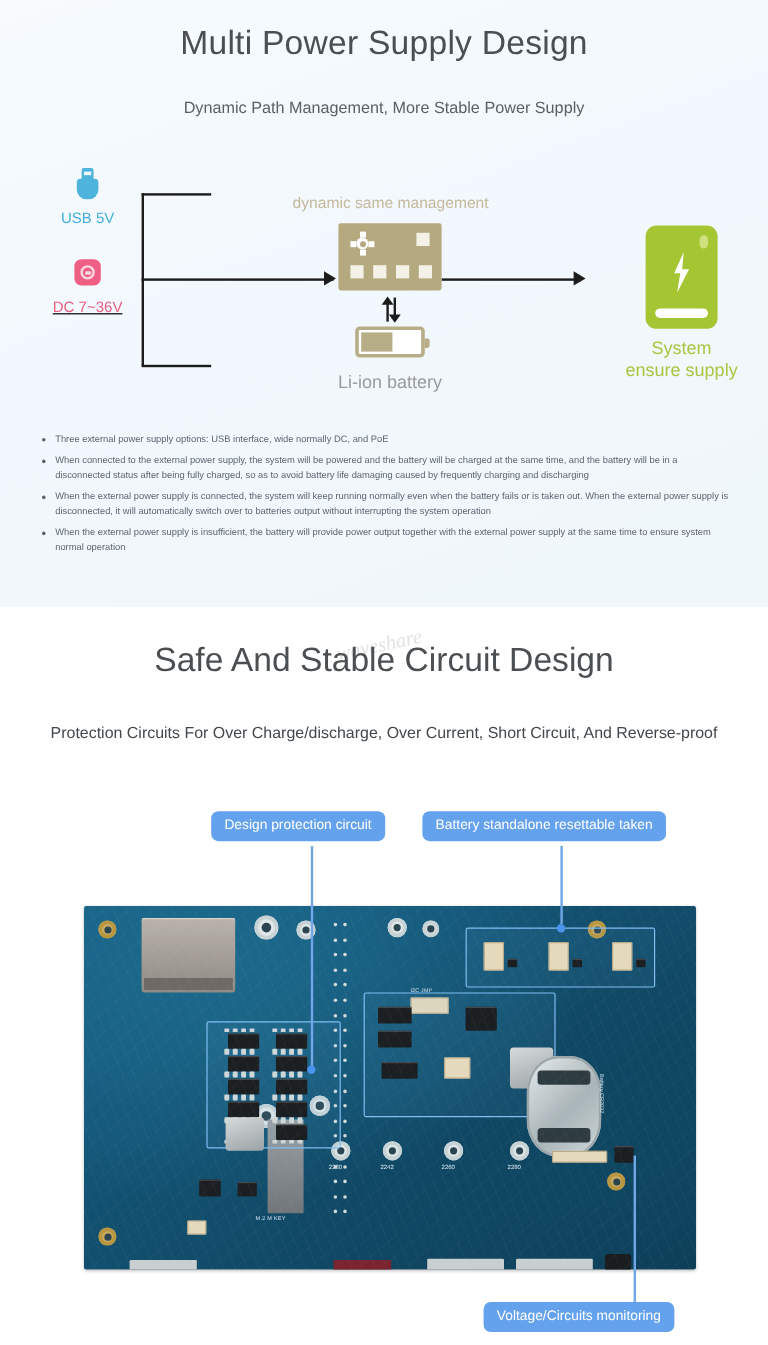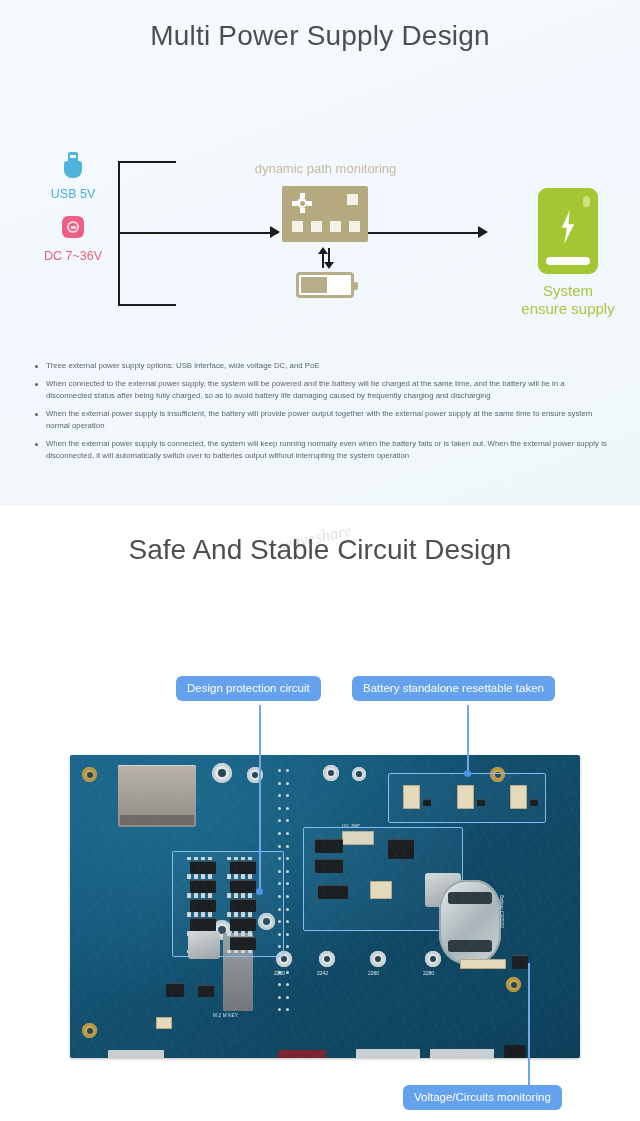--- a/index.html
+++ b/index.html
@@ -27,22 +27,22 @@
   .sec1-sub {
     position: absolute; left: 0; top: 82px; width: 640px;
     text-align: center;
     font-size: 13.5px; color: #5a5f63; font-weight: 400;
   }
 
   
   .src { position: absolute; width: 90px; text-align: center; }
   .src-ico { height: 34px; display:flex; align-items:center; justify-content:center; }
   .src-lbl { margin-top: 5px; font-size: 12.5px; }
-  .src-usb  { left: 28px; top: 148px; }
-  .src-dc   { left: 28px; top: 210px; }
+  .src-usb  { left: 28px; top: 136px; }
+  .src-dc   { left: 28px; top: 210px; text-decoration: underline; }
   .src-poe  { left: 28px; top: 282px; }
   .src-usb .src-lbl { color:#46afd8; }
   .src-dc  .src-lbl { color:#e8607f; }
   .src-poe .src-lbl { color:#4ec99a; }
 
   
   .usb-glyph { width:22px; height:26px; position:relative; }
   .usb-glyph .body { position:absolute; left:2px; top:9px; width:18px; height:17px;
       background:#4fb4dc; border-radius:3px 3px 8px 8px; }
   .usb-glyph .head { position:absolute; left:6px; top:0px; width:10px; height:11px;
@@ -194,20 +194,21 @@
   .silk { position:absolute; font-size:4.4px; color:#d5e6ef; letter-spacing:.2px; }
   .mhole-lbl { position:absolute; font-size:5px; color:#dcecf3; }
   .usb-port { position:absolute; bottom:-1px; background:#c9ced0; border-radius:1px;}
 </style>
 </head>
 <body>
 
 <div class="panel-power">
 
   <div class="sec1-title">Multi Power Supply Design</div>
+  <div class="sec1-sub">Dynamic Path Management, More Stable Power Supply</div>
 
   <div class="src src-usb">
     <div class="src-ico">
       <div class="usb-glyph">
           <div class="head"></div>
           <div class="slot"></div>
           <div class="body"></div>
         </div>
     </div>
     <div class="src-lbl">USB 5V</div>
@@ -226,21 +227,21 @@
 
 
   <div class="wire wire-h-u"></div>
   <div class="wire wire-v"></div>
   <div class="wire wire-h-p"></div>
   <div class="wire wire-main"></div>
   <div class="arrow-main"></div>
   <div class="wire wire-out"></div>
   <div class="arrow-out"></div>
 
-  <div class="charger-sub">dynamic path monitoring</div>
+  <div class="charger-sub">dynamic same management</div>
   <div class="chip">
     <div class="gear">
       <div class="t" style="left:7.5px;top:0;"></div>
       <div class="t" style="left:7.5px;bottom:0;"></div>
       <div class="t" style="left:0;top:7.5px;"></div>
       <div class="t" style="right:0;top:7.5px;"></div>
       <div class="c"></div>
         <div class="c2"></div>
     </div>
     <div class="pad pad-tr"></div>
@@ -254,44 +255,45 @@
     <div class="ah-u"></div>
       <div class="up"></div>
     <div class="dn"></div>
       <div class="ah-d"></div>
   </div>
 
   <div class="batt">
     <div class="fill"></div>
       <div class="nub"></div>
   </div>
+  <div class="batt-lbl">Li-ion battery</div>
 
   <div class="sps">
     <div class="dot"></div>
       <div class="bolt"></div>
       <div class="bar"></div>
   </div>
   <div class="sps-lbl">
     <span>System</span><br>
     <span>ensure supply</span>
   </div>
 
   <div class="bullets">
-    <div class="bullet">Three external power supply options: USB interface, wide voltage DC, and PoE</div>
+    <div class="bullet">Three external power supply options: USB interface, wide normally DC, and PoE</div>
     <div class="bullet">When connected to the external power supply, the system will be powered and the battery will be charged at the same time, and the battery will be in a disconnected status after being fully charged, so as to avoid battery life damaging caused by frequently charging and discharging</div>
+    <div class="bullet">When the external power supply is connected, the system will keep running normally even when the battery fails or is taken out. When the external power supply is disconnected, it will automatically switch over to batteries output without interrupting the system operation</div>
     <div class="bullet">When the external power supply is insufficient, the battery will provide power output together with the external power supply at the same time to ensure system normal operation</div>
-    <div class="bullet">When the external power supply is connected, the system will keep running normally even when the battery fails or is taken out. When the external power supply is disconnected, it will automatically switch over to batteries output without interrupting the system operation</div>
   </div>
 </div>
 
 <div class="panel-circuit">
   <div class="watermark">waveshare</div>
   <div class="sec2-title">Safe And Stable Circuit Design</div>
   <div class="sec2-sub">
-    <br>
+    <span>Protection Circuits For Over Charge/discharge, Over Current, Short Circuit, And Reverse-proof</span><br>
   </div>
 </div>
 
 <div class="pcb">
 
   <div class="sd">
       <div class="lip"></div>
     </div>
 
   <div class="hole" style="left:12px;top:12px;width:15px;height:15px;background:#c9a95e;box-shadow:inset 0 0 0 3px #b8963f;">

